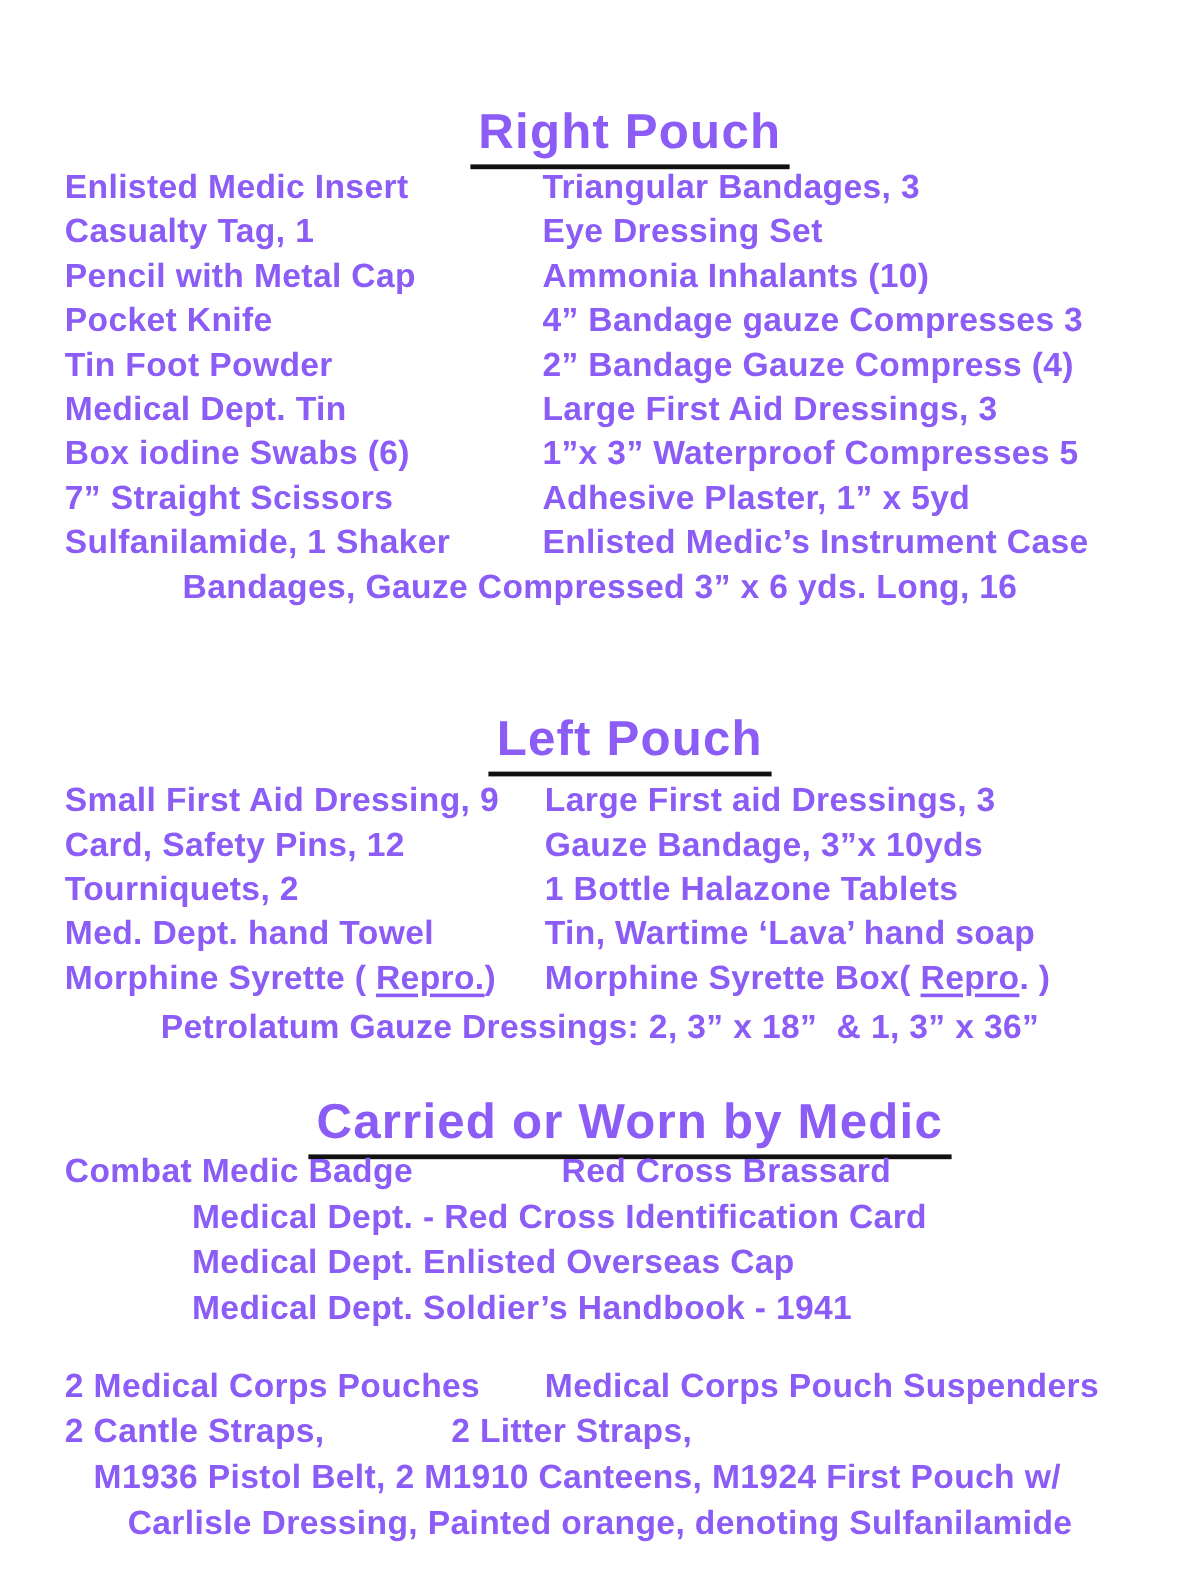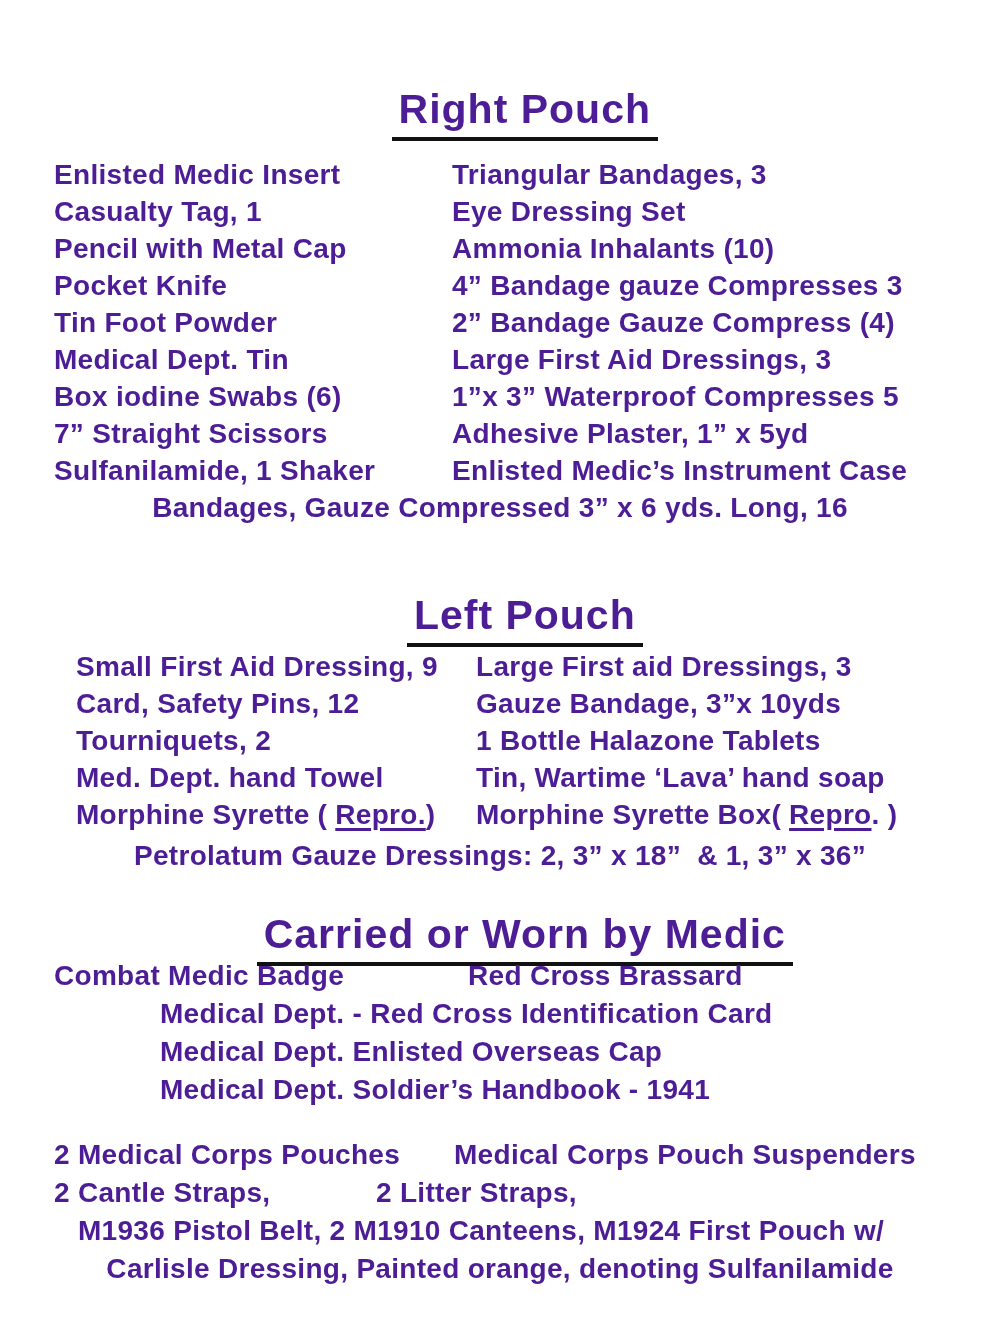--- a/index.html
+++ b/index.html
@@ -7,21 +7,21 @@
     padding: 0;
     background: #ffffff;
   }
   .page {
     position: relative;
     width: 1000px;
     height: 1330px;
     background: #ffffff;
     font-family: "Liberation Sans", "DejaVu Sans", sans-serif;
     font-weight: 700;
-    color: #4c1d95;
+    color: #8b5cf6;
     overflow: hidden;
   }
   .sec-title {
     position: absolute;
     left: 0;
     width: 1000px;
     text-align: center;
     font-size: 41px;
     letter-spacing: 1px;
     line-height: 50px;
@@ -38,30 +38,30 @@
     width: 1000px;
     font-size: 28px;
     letter-spacing: 0.3px;
   }
   .row {
     line-height: 37px;
     white-space: pre-wrap;
   }
   .cols { display: grid; }
   .rp-cols  { grid-template-columns: 398px 1fr;        padding-left: 54px; }
-  .lp-cols  { grid-template-columns: 400px 1fr;        padding-left: 76px; }
+  .lp-cols  { grid-template-columns: 400px 1fr;        padding-left: 54px; }
   .cw-cols  { grid-template-columns: 414px 1fr;        padding-left: 54px; }
   .eq1-cols { grid-template-columns: 400px 1fr;        padding-left: 54px; }
   .eq2-cols { grid-template-columns: 322px 294px 1fr;  padding-left: 54px; }
   .center-line { text-align: center; }
   .indent      { padding-left: 160px; }
   .left-row    { padding-left: 78px; }
   #cw-list .row, #eq-list .row { line-height: 38px; }
   #rp-title { top: 34px; }
-  #rp-list  { top: 156px; }
+  #rp-list  { top: 137px; }
   #lp-title { top: 540px; }
   #lp-list  { top: 648px; }
   #lp-footer { margin-top: 4px; }
   #cw-title { top: 859px; }
   #cw-list  { top: 957px; }
   #eq-list  { top: 1136px; }
   .u {
     text-decoration: underline;
     text-decoration-thickness: 3px;
     text-underline-offset: 4px;

